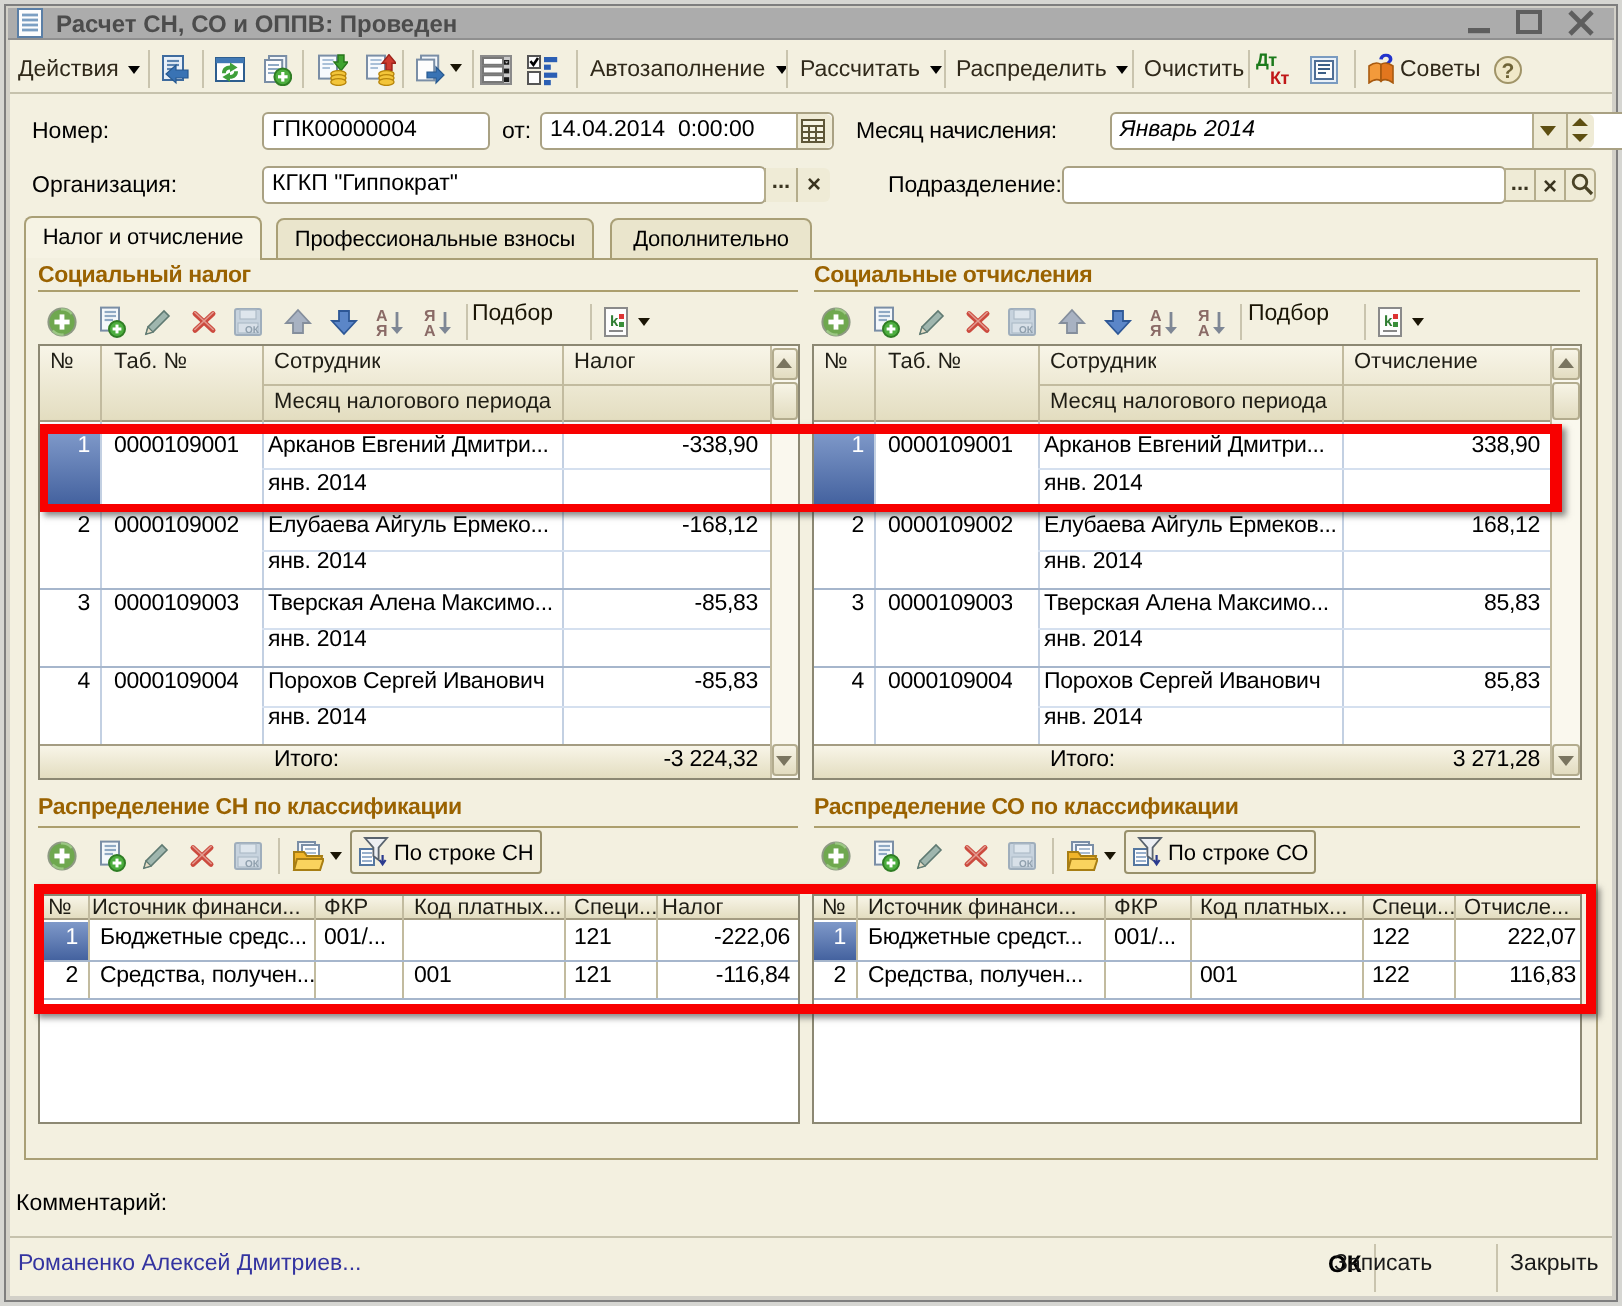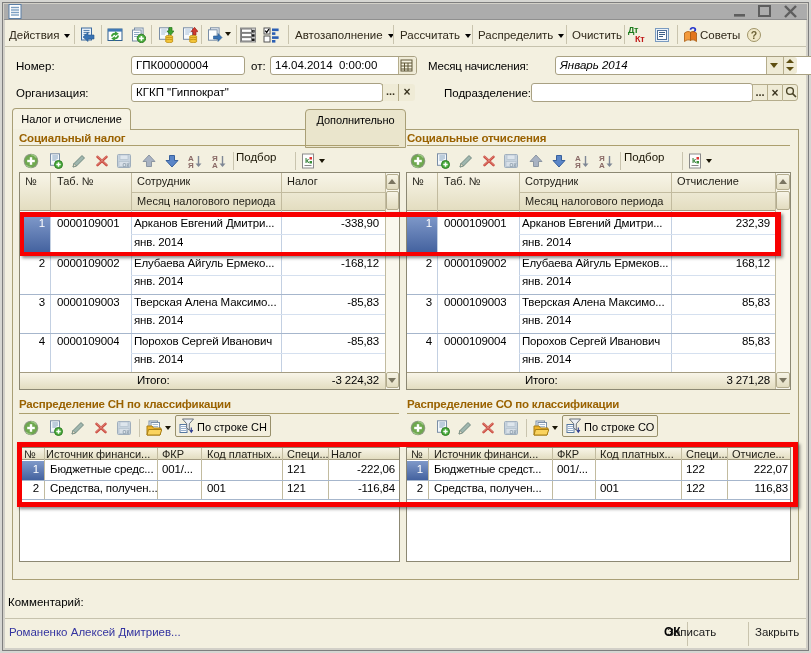--- a/index.html
+++ b/index.html
@@ -33,20 +33,21 @@
 <div class="abs" style="left:4px;top:4px;width:803px;height:16px;background:#ACACAC;border-bottom:1px solid #8F8F8F;"></div>
 <svg class="abs" style="left:8px;top:4px;" width="15" height="15" viewBox="0 0 15 15">
   <rect x="1" y="0.5" width="12" height="14" fill="#FDFDFD" stroke="#5B7FA6" stroke-width="1"></rect>
   <g stroke="#7C9FC2" stroke-width="1.4">
     <line x1="3" y1="3.5" x2="11" y2="3.5"></line>
         <line x1="3" y1="6" x2="11" y2="6"></line>
     <line x1="3" y1="8.5" x2="11" y2="8.5"></line>
         <line x1="3" y1="11" x2="11" y2="11"></line>
   </g>
 </svg>
+<div class="abs" style="left:28px;top:5px;font-size:12px;font-weight:bold;color:#4C4C4C;">Расчет СН, СО и ОППВ: Проведен</div>
 <svg class="abs" style="left:732px;top:5px;" width="70" height="13" viewBox="0 0 70 13">
   <rect x="2" y="9" width="11" height="2.6" fill="#5E5E5E"></rect>
   <rect x="27" y="1" width="11" height="10" fill="none" stroke="#5E5E5E" stroke-width="2"></rect>
   <g stroke="#5E5E5E" stroke-width="2.4">
     <line x1="53" y1="1" x2="64" y2="12"></line>
         <line x1="64" y1="1" x2="53" y2="12"></line>
   </g>
 </svg>
 
 <div class="abs" style="left:5px;top:21px;width:801px;height:26px;border-bottom:1px solid #C6C2AD;"></div>
@@ -218,21 +219,22 @@
 <div class="abs" style="left:752px;top:84px;width:15px;height:17px;background:#EFEBD6;border:1px solid #B5AD8C;border-right:none;color:#3A3420;font-size:11px;font-weight:bold;text-align:center;line-height:14px;">...</div>
 <div class="abs" style="left:767px;top:84px;width:15px;height:17px;background:#EFEBD6;border:1px solid #B5AD8C;border-right:none;color:#3A3420;font-size:12px;font-weight:bold;text-align:center;line-height:16px;">×</div>
 <div class="abs" style="left:782px;top:84px;width:16px;height:17px;background:#EFEBD6;border:1px solid #B5AD8C;border-radius:0 3px 3px 0;"></div>
 <svg class="abs" style="left:785px;top:86px;" width="12" height="12" viewBox="0 0 12 12">
   <circle cx="5" cy="5" r="3.4" fill="none" stroke="#4A4326" stroke-width="1.4"></circle>
   <line x1="7.6" y1="7.6" x2="11" y2="11" stroke="#4A4326" stroke-width="1.6"></line>
 </svg>
 
 <div class="abs" style="left:12px;top:129px;width:787px;height:451px;border:1px solid #A99F76;background:#F3F0E0;"></div>
 <div class="abs" style="left:12px;top:108px;width:119px;height:22px;background:#F6F3E4;border:1px solid #A99F76;border-bottom:none;border-radius:4px 4px 0 0;font-size:11px;letter-spacing:-0.1px;text-align:center;line-height:21px;">Налог и отчисление</div>
-<div class="abs" style="left:305px;top:109px;width:101px;height:39px;background:#EAE5CC;border:1px solid #A99F76;border-radius:4px 4px 0 0;font-size:11px;letter-spacing:-0.1px;text-align:center;line-height:20px;">Дополнительно</div>
+<div class="abs" style="left:138px;top:109px;width:159px;height:21px;background:#EAE5CC;border:1px solid #A99F76;border-radius:4px 4px 0 0;font-size:11px;letter-spacing:-0.1px;text-align:center;line-height:20px;">Профессиональные взносы</div>
+<div class="abs" style="left:305px;top:109px;width:101px;height:21px;background:#EAE5CC;border:1px solid #A99F76;border-radius:4px 4px 0 0;font-size:11px;letter-spacing:-0.1px;text-align:center;line-height:20px;">Дополнительно</div>
 <div class="abs" style="left:13px;top:129px;width:117px;height:2px;background:#F3F0E0;"></div>
 
 <svg width="0" height="0" style="position:absolute;">
 <defs>
 <symbol id="i-plus" viewBox="0 0 16 16">
   <circle cx="8" cy="8" r="7.3" fill="#8D9983"></circle>
   <circle cx="8" cy="8" r="6.3" fill="#6FA84F"></circle>
   <circle cx="8" cy="8" r="6.3" fill="none" stroke="#9CC784" stroke-width="1.2" stroke-dasharray="6 14" stroke-dashoffset="11"></circle>
   <g stroke="#fff" stroke-width="2.4">
             <line x1="8" y1="4.2" x2="8" y2="11.8"></line>
@@ -536,21 +538,21 @@
 <div class="abs" style="left:519px;top:234px;width:256px;height:1px;background:#D5E0EF;"></div>
 <div class="abs" style="left:519px;top:275px;width:256px;height:1px;background:#D5E0EF;"></div>
 <div class="abs" style="left:519px;top:314px;width:256px;height:1px;background:#D5E0EF;"></div>
 <div class="abs" style="left:519px;top:353px;width:256px;height:1px;background:#D5E0EF;"></div>
 
 <div class="abs" style="left:407px;top:216px;width:30px;height:36px;background:linear-gradient(#7F99C9,#44629F);"></div>
 <div class="dcell num" style="left:407px;top:217px;width:25px;color:#fff;">1</div>
 <div class="dcell" style="left:444px;top:217px;">0000109001</div>
 <div class="dcell" style="left:522px;top:217px;width:144px;">Арканов Евгений Дмитри...</div>
 <div class="dcell" style="left:522px;top:236px;">янв. 2014</div>
-<div class="dcell num" style="left:671px;top:217px;width:99px;">232,39</div>
+<div class="dcell num" style="left:671px;top:217px;width:99px;">338,90</div>
 
 <div class="dcell num" style="left:407px;top:257px;width:25px;">2</div>
 <div class="dcell" style="left:444px;top:257px;">0000109002</div>
 <div class="dcell" style="left:522px;top:257px;width:147px;">Елубаева Айгуль Ермеков...</div>
 <div class="dcell" style="left:522px;top:275px;">янв. 2014</div>
 <div class="dcell num" style="left:671px;top:257px;width:99px;">168,12</div>
 
 <div class="dcell num" style="left:407px;top:296px;width:25px;">3</div>
 <div class="dcell" style="left:444px;top:296px;">0000109003</div>
 <div class="dcell" style="left:522px;top:296px;width:144px;">Тверская Алена Максимо...</div>

